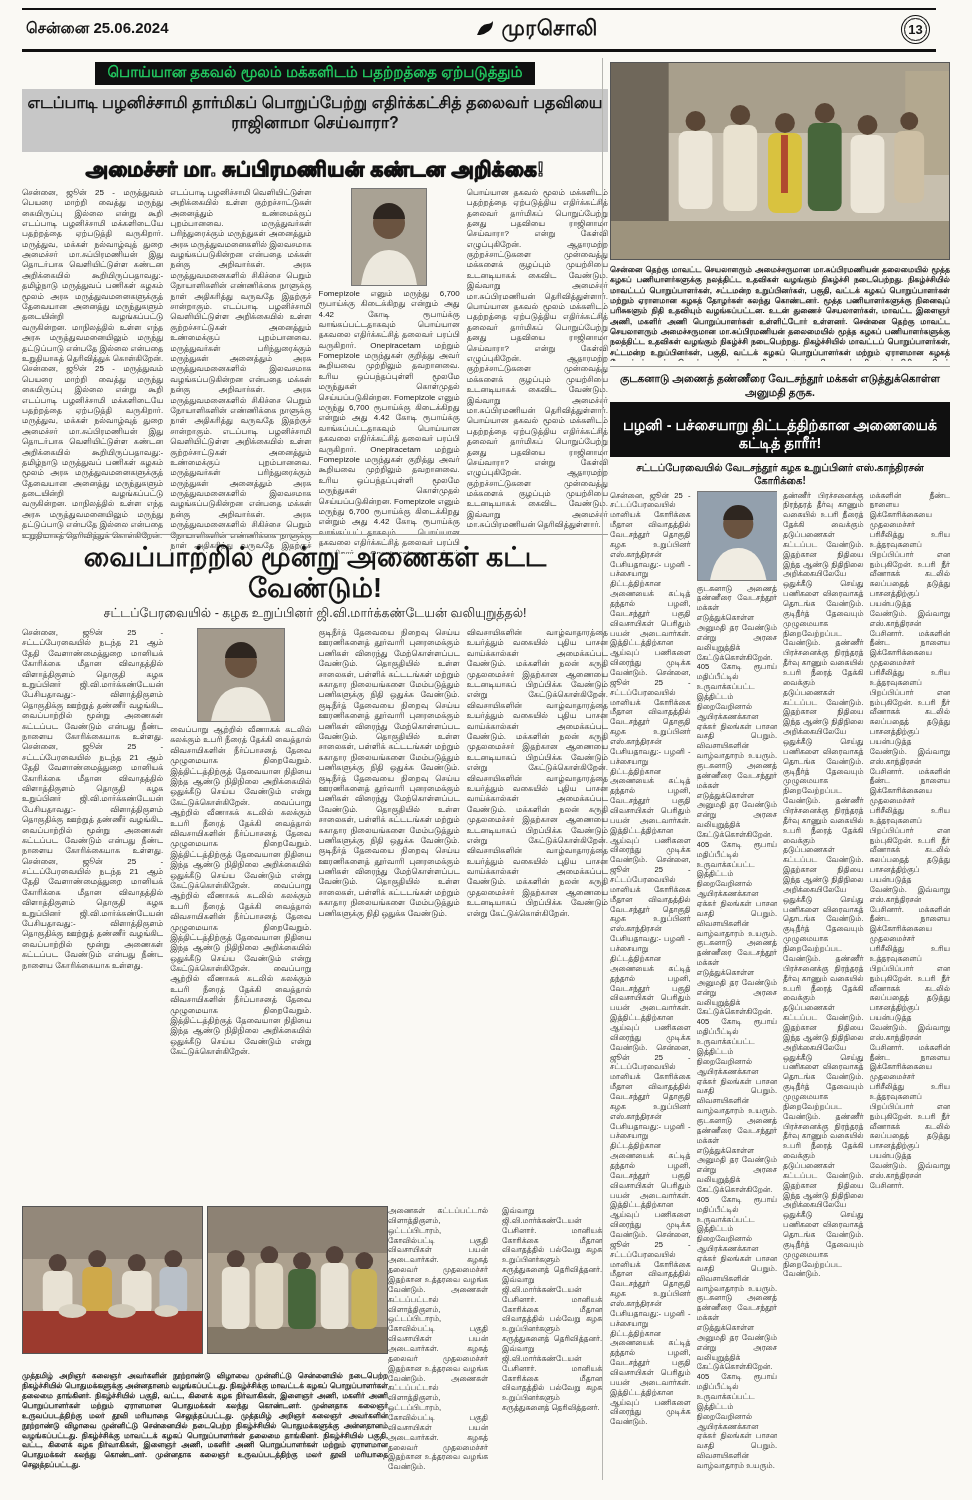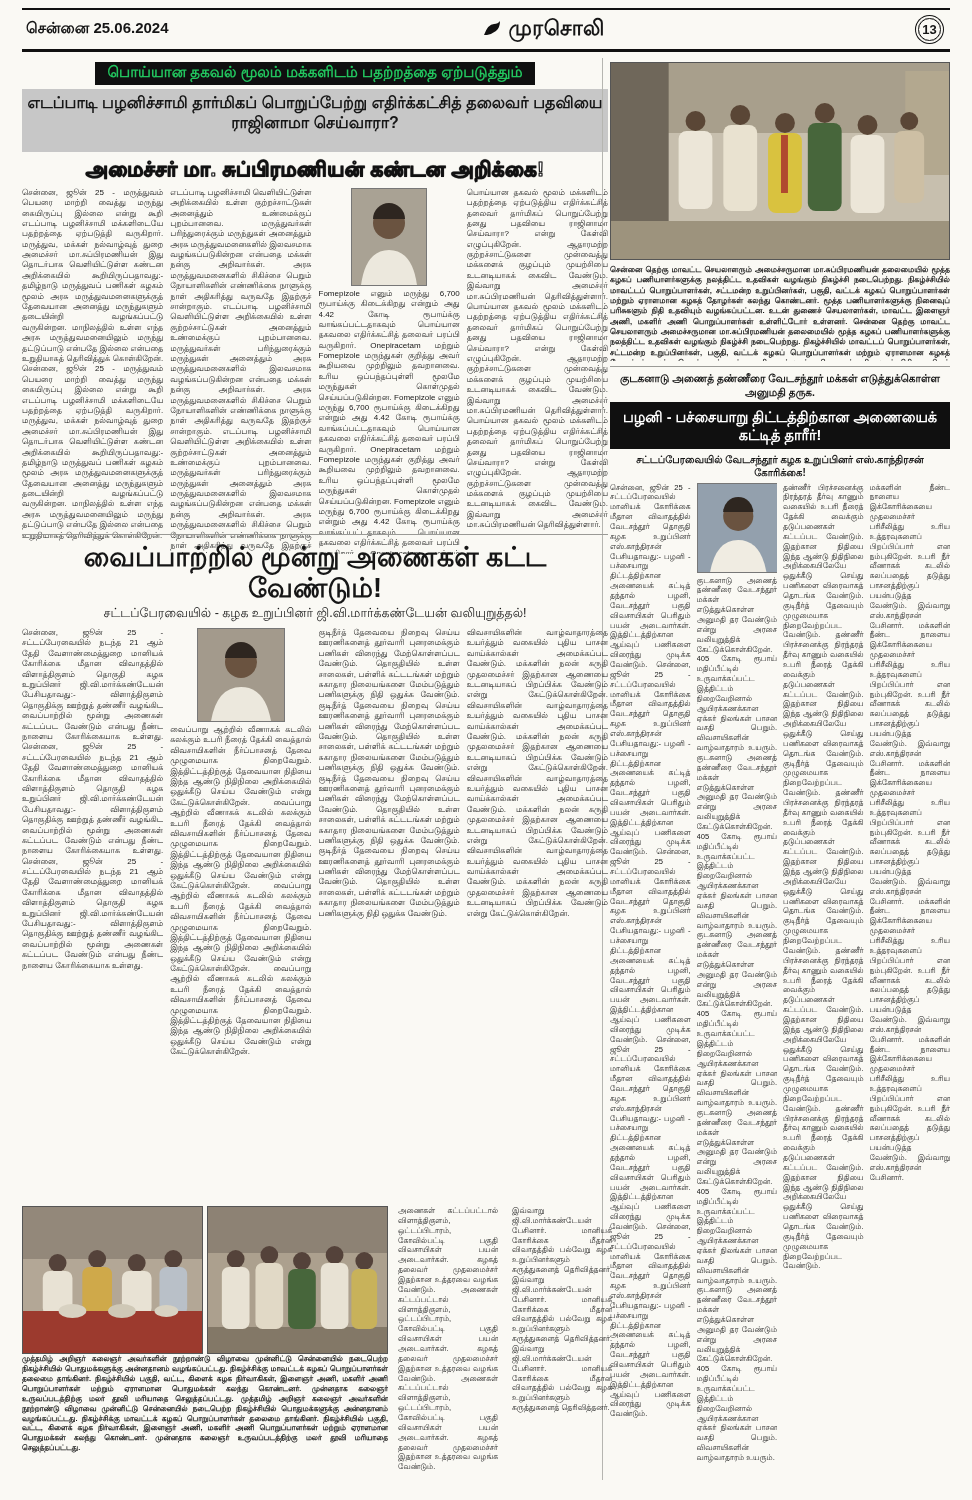--- a/index.html
+++ b/index.html
@@ -1,20 +1,20 @@
 <!DOCTYPE html>
 <html><head>
 <meta charset="utf-8">
 <style>
   html,body{margin:0;padding:0;background:#888;}
   .page{position:relative;width:972px;height:1500px;margin:0 auto;background:#faf9f4;
         font-family:"Liberation Sans",sans-serif;color:#161616;overflow:hidden;}
 
   
-  .header{position:absolute;left:22px;right:22px;top:8px;height:34px;
+  .header{position:absolute;left:22px;right:36px;top:8px;height:34px;
           border-top:2px solid #111;border-bottom:3px solid #111;
           display:flex;align-items:center;justify-content:space-between;padding:2px 4px 3px;}
   .ed-date{font-size:15px;font-weight:bold;}
   .masthead{display:flex;align-items:center;gap:7px;font-size:21px;font-weight:bold;letter-spacing:.5px;}
   .logo svg{display:block;}
   .pagenum{width:21px;height:21px;border:1.5px solid #111;border-radius:50%;
            display:flex;align-items:center;justify-content:center;font-size:13px;font-weight:bold;
            box-shadow:0 0 0 2px #faf9f4,0 0 0 3px #111;margin-right:5px;}
 
   
@@ -42,42 +42,42 @@
 
   
   .photo-top{position:absolute;left:610px;top:62px;width:340px;}
   .photo-main{height:196px;}
   .photo-top .caption{margin-top:5px;height:96px;}
 
   
   .article-c{position:absolute;left:610px;top:372px;width:340px;}
   .article-c .kicker-line{font-size:10.5px;font-weight:800;text-align:center;line-height:1.3;}
   .article-c .banner{background:#101010;color:#fff;font-size:14.5px;font-weight:800;text-align:center;
-                     padding:6px 4px 4px;margin-top:3px;line-height:1.25;}
+                     padding:14px 4px 4px;margin-top:3px;line-height:1.25;}
   .article-c .subline{font-size:10px;font-weight:800;text-align:center;margin:4px 0 4px;line-height:1.3;}
   .cols-c{gap:6px;}
   .cols-c .col{font-size:7.6px;height:1032px;}
   .portrait-c{width:100%;height:88px;}
 
   
   .article-d{position:absolute;left:22px;top:540px;width:586px;}
   .article-d .kicker-line{font-size:15px;font-weight:800;text-align:center;}
   .article-d .bighead{font-size:27px;font-weight:800;text-align:center;margin:2px 0 2px;line-height:1.15;}
   .article-d .subline{font-size:12.5px;font-weight:400;text-align:center;margin:0 0 6px;}
   .cols-d .col{height:582px;}
   .portrait-d{width:86px;height:92px;}
 
   
   .photo-strip{position:absolute;left:22px;top:1206px;width:366px;}
   .strip-photos{display:flex;gap:4px;}
   .photo-b{width:181px;height:146px;}
-  .caption-bottom{margin-top:0;height:116px;font-size:7.4px;}
-
-  
-  .cont-cols{position:absolute;left:398px;top:1206px;width:214px;display:flex;gap:14px;}
+  .caption-bottom{margin-top:17px;height:116px;font-size:7.4px;}
+
+  
+  .cont-cols{position:absolute;left:388px;top:1206px;width:214px;display:flex;gap:14px;}
   .cont-cols .col{font-size:7.6px;height:272px;}
 </style>
 </head>
 <body>
 
 <div class="page">
 
   <div class="header">
     <div class="ed-date">சென்னை 25.06.2024</div>
     <div class="masthead">

